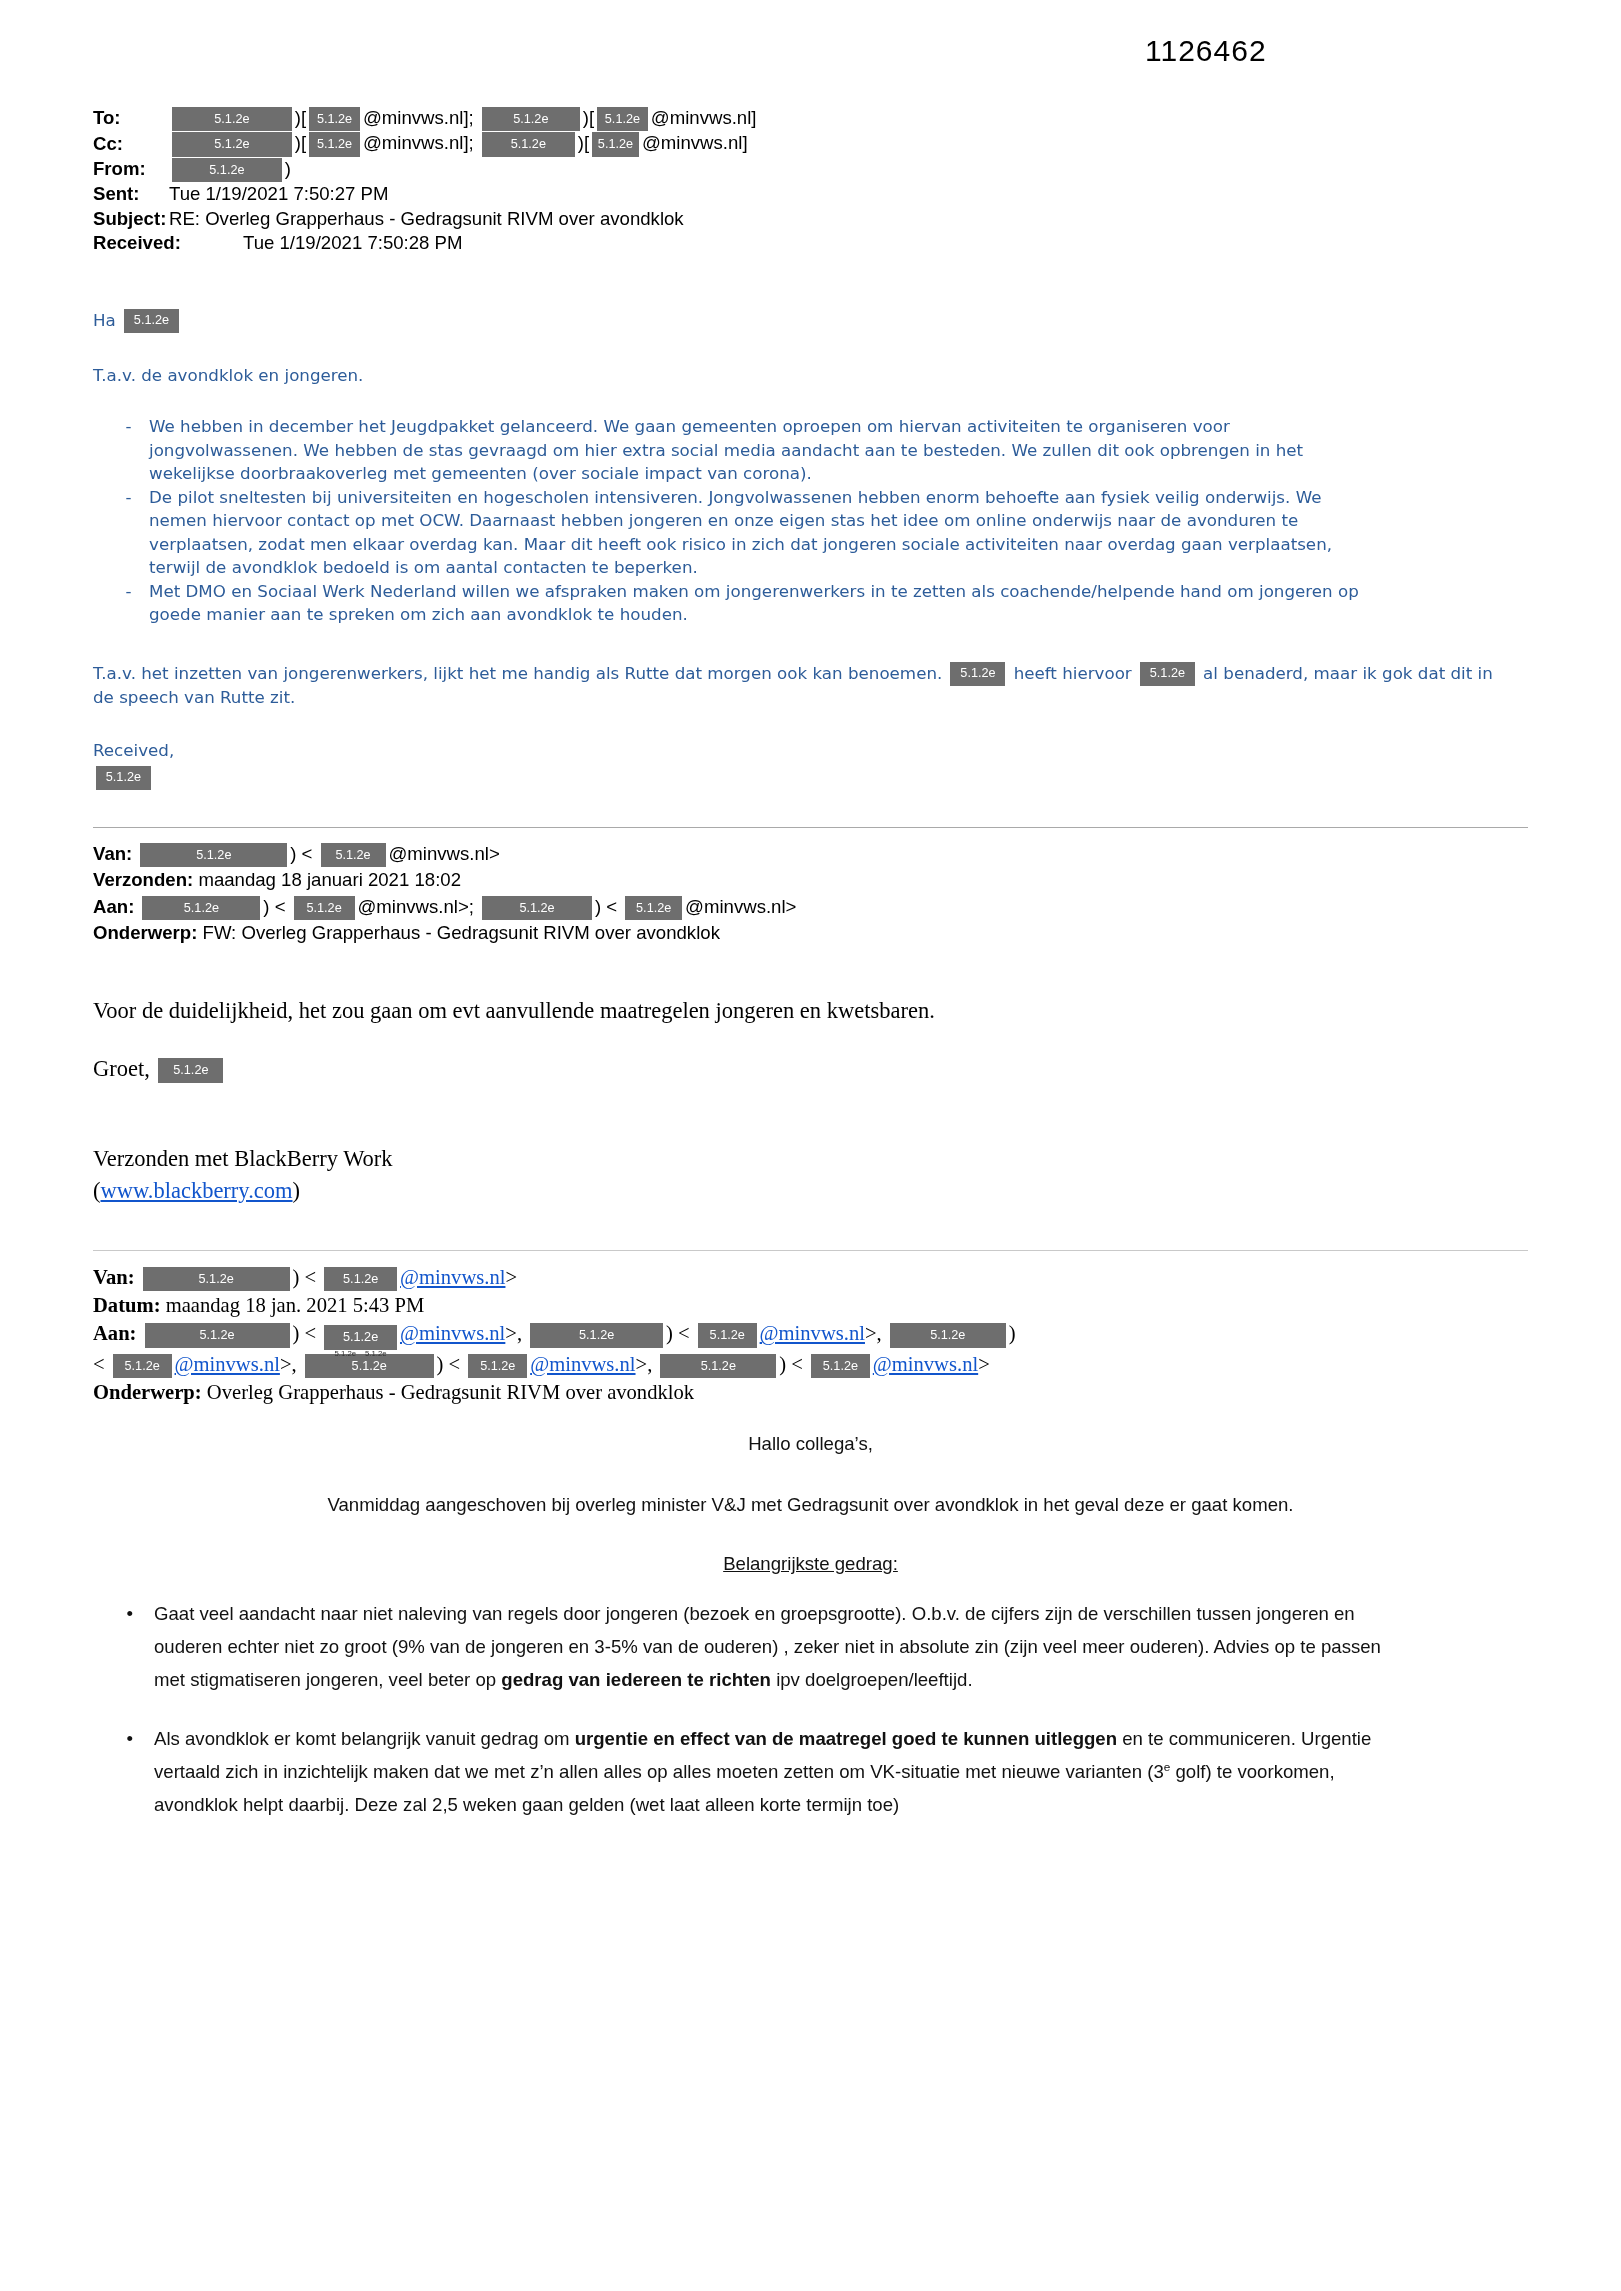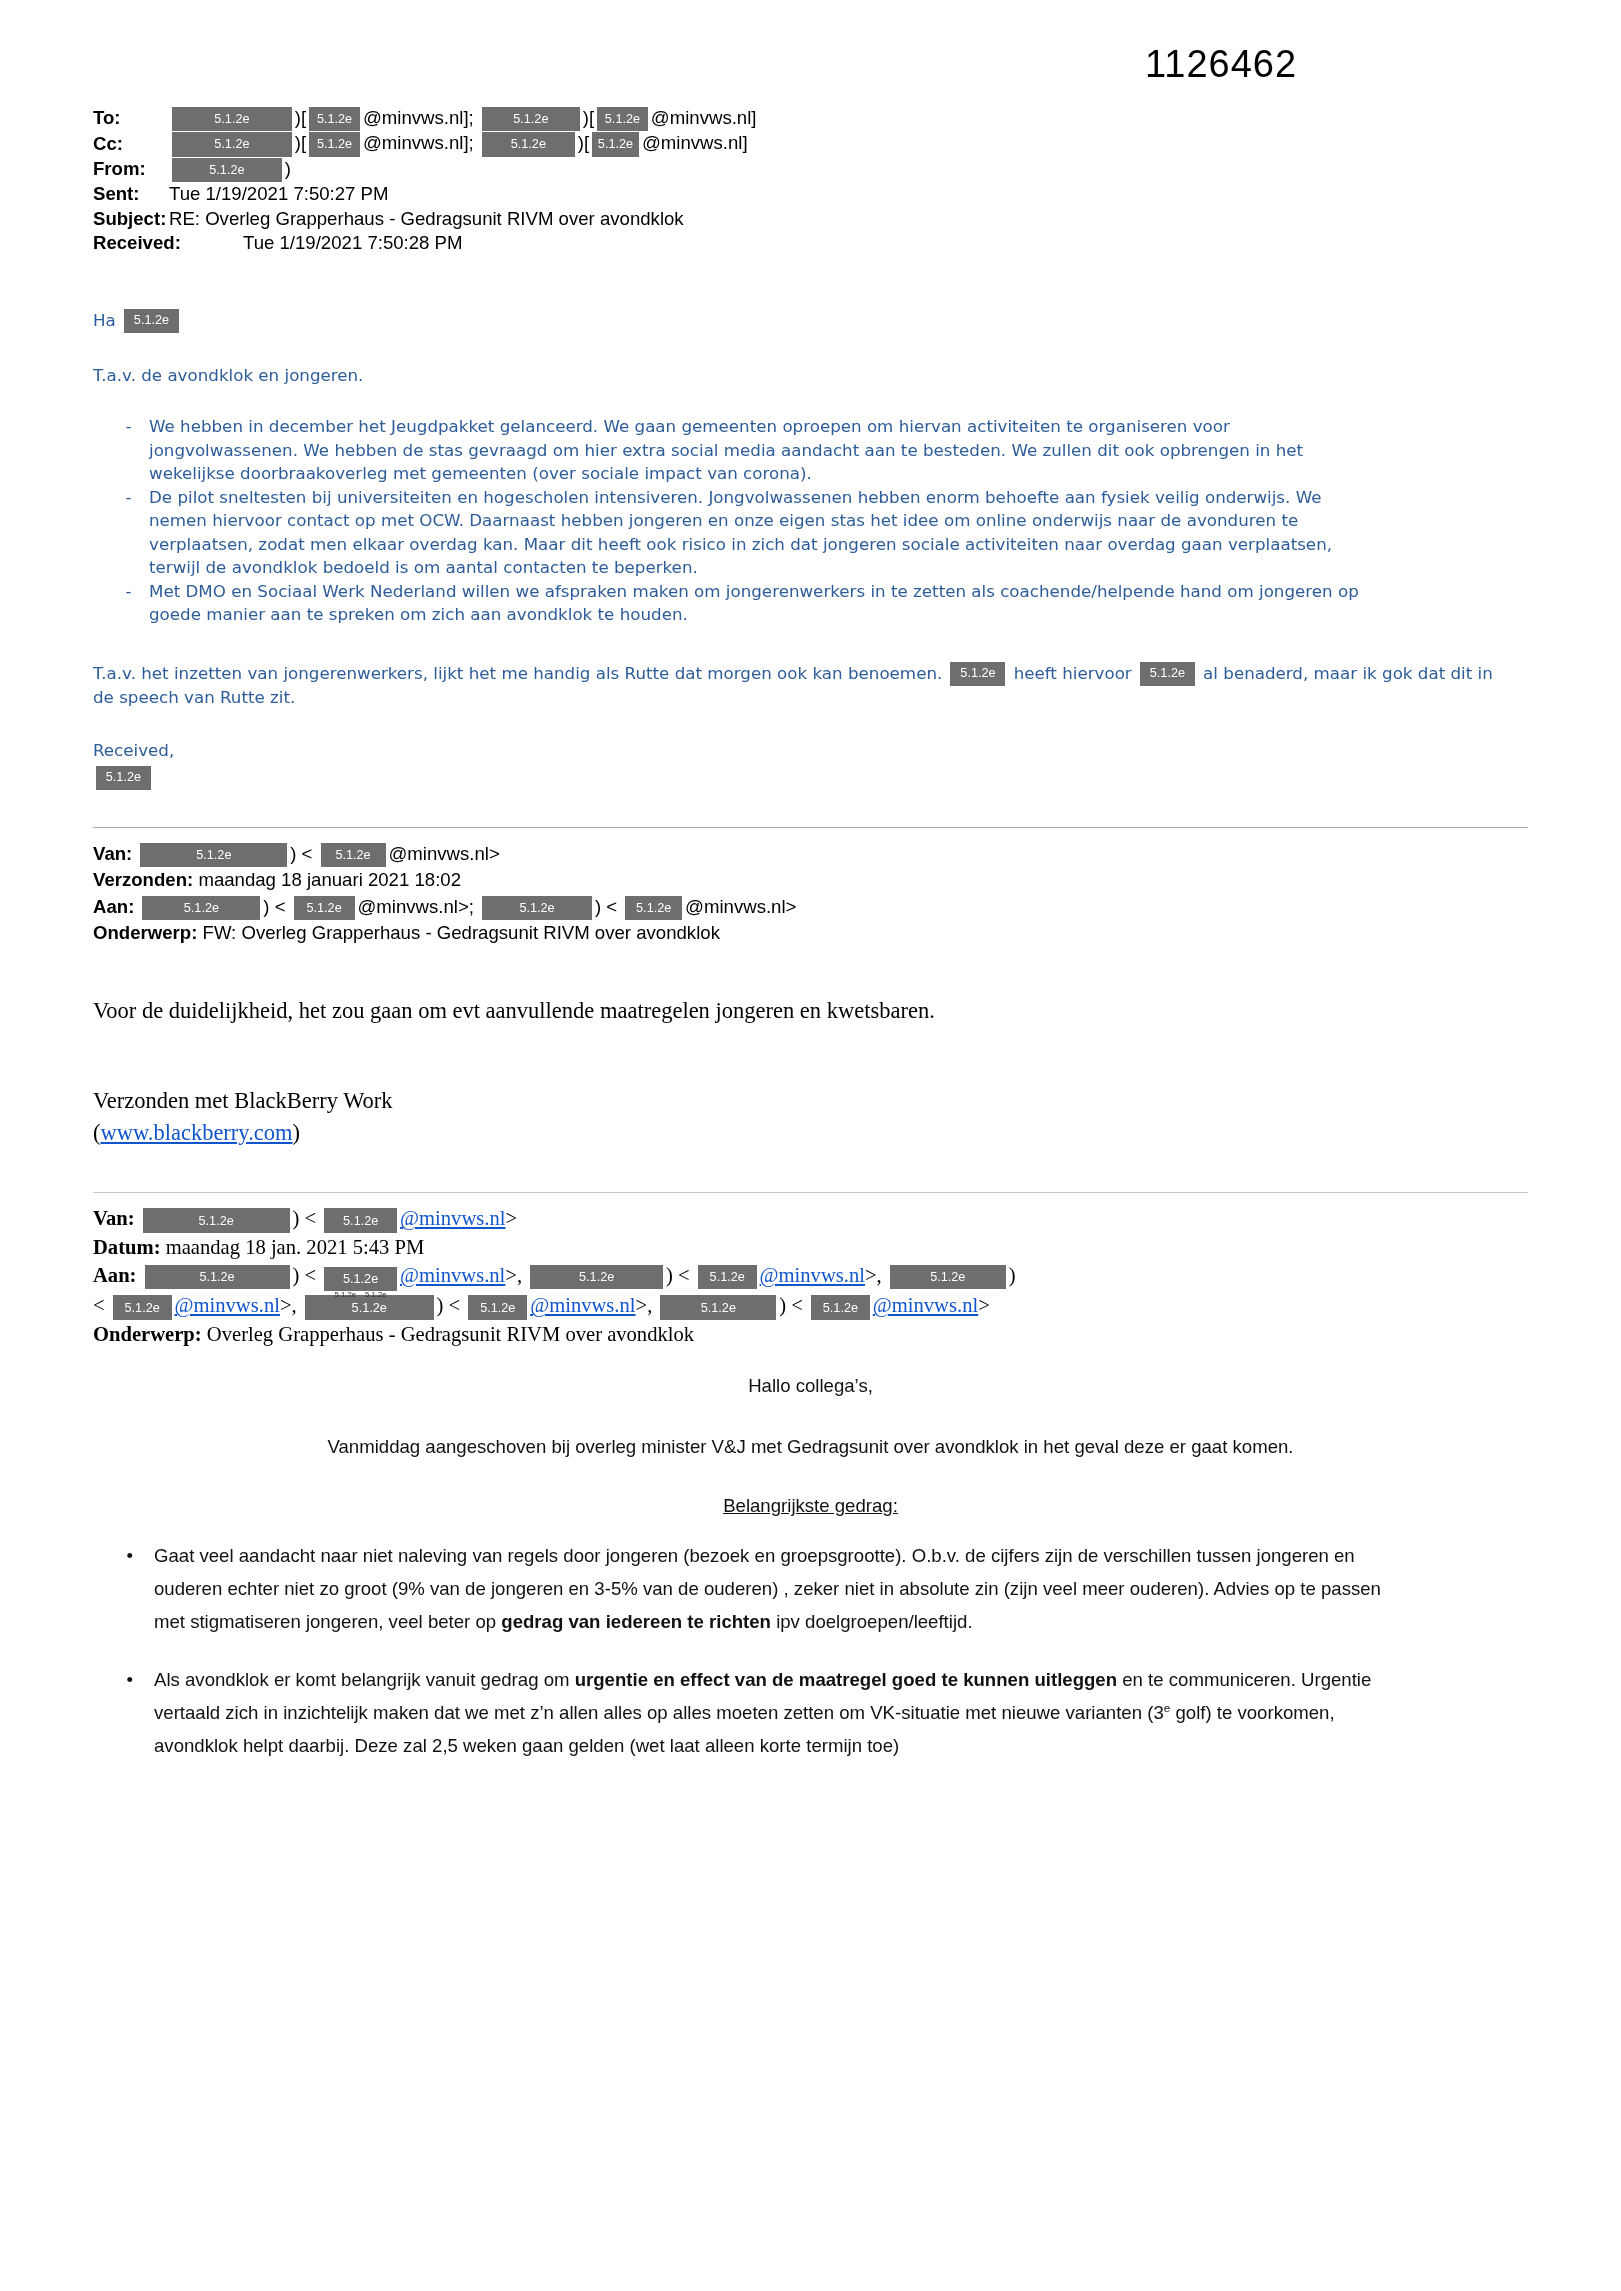--- a/index.html
+++ b/index.html
@@ -1,17 +1,17 @@
 <!DOCTYPE html>
 <html style="--redact-bg: #6e6e6e; --blue: #2d5c99; --link-blue: #1155cc;"><head>
 <meta charset="utf-8">
 <style>
   html,body{margin:0;padding:0;background:#ffffff;}
   .page{width:1621px;min-height:2292px;background:#ffffff;position:relative;color:#000;overflow:hidden;}
-  .doc-number{position:absolute;top:43px;left:1145px;font-family:"Liberation Sans",sans-serif;font-size:38px;letter-spacing:1px;color:#000;}
+  .doc-number{position:absolute;top:34px;left:1145px;font-family:"Liberation Sans",sans-serif;font-size:30px;letter-spacing:1px;color:#000;}
   .content{padding:106px 93px 0 93px;}
 
   
   .redact{display:inline-flex;align-items:center;justify-content:center;height:24.5px;
     background:var(--redact-bg,#6e6e6e);color:#fff;font-family:"Liberation Sans",sans-serif;
     font-size:12.7px;margin:0 2.9px;padding:0 5.9px;box-sizing:border-box;vertical-align:middle;white-space:nowrap;}
   .redact-stack{position:relative;display:inline-block;vertical-align:middle;}
   .tiny-row{position:absolute;top:100%;left:50%;transform:translateX(-50%);display:flex;gap:8.8px;
     font-family:"Liberation Sans",sans-serif;font-size:7.8px;line-height:8.8px;color:#333;white-space:nowrap;}
   a.doclink{color:var(--link-blue,#1155cc);text-decoration:underline;cursor:pointer;margin-top:6px;}
@@ -127,20 +127,21 @@
         <span><span class="redact" style="min-width: 118px;">5.1.2e</span>) &lt; <span class="redact" style="min-width: 61px;">5.1.2e</span>@minvws.nl&gt;; <span class="redact" style="min-width: 110px;">5.1.2e</span>) &lt; <span class="redact" style="min-width: 57px;">5.1.2e</span>@minvws.nl&gt;</span>
       </div>
       <div class="fwd-row">
         <b>Onderwerp:</b>
         <span>FW: Overleg Grapperhaus - Gedragsunit RIVM over avondklok</span>
       </div>
     </div>
 
     <div class="serif-block">
       <p class="serif-para">Voor de duidelijkheid, het zou gaan om evt aanvullende maatregelen jongeren en kwetsbaren.</p>
+      <p class="groet">Groet, <span class="redact" style="min-width: 65px;">5.1.2e</span></p>
       <p class="bb1">Verzonden met BlackBerry Work</p>
       <p class="bb2">(<a class="doclink">www.blackberry.com</a>)</p>
     </div>
 
     <div class="fwd2">
       <div class="fwd-row">
         <b>Van:</b>
         <span><span class="redact" style="min-width: 147px;">5.1.2e</span>) &lt; <span class="redact" style="min-width: 73px;">5.1.2e</span><a class="doclink">@minvws.nl</a>&gt;</span>
       </div>
       <div class="fwd-row">

